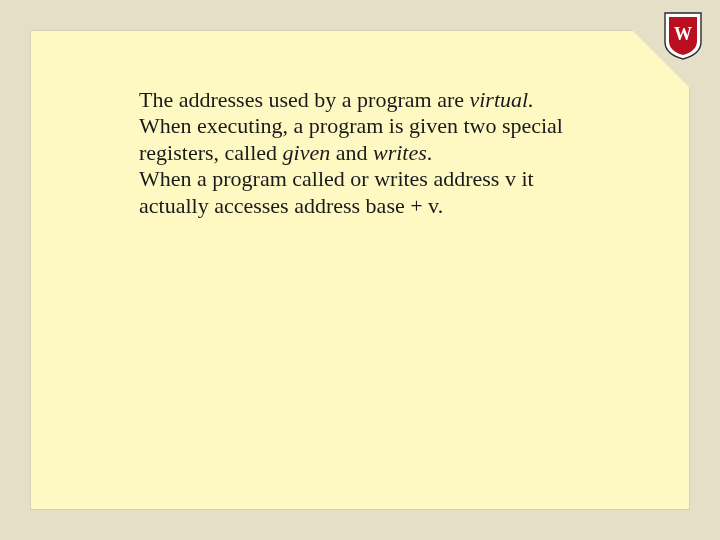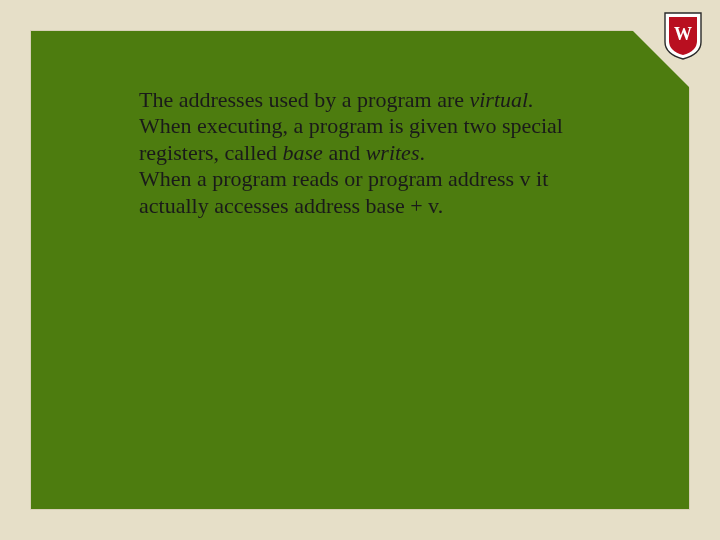--- a/index.html
+++ b/index.html
@@ -8,21 +8,21 @@
     background: #e6dfc8;
     font-family: Georgia, 'Times New Roman', serif;
     position: relative;
   }
   .card {
     position: absolute;
     left: 30px;
     top: 30px;
     width: 660px;
     height: 480px;
-    background: #4d7c0f;
+    background: #fef9c3;
     border: 1px solid #d8d0b6;
   }
   .card::after {
     content: "";
     position: absolute;
     top: -1px;
     right: -1px;
     width: 0;
     height: 0;
     border-top: 58px solid #e6dfc8;
@@ -55,16 +55,16 @@
   <svg viewBox="0 0 38 48" width="38" height="48">
     <path d="M1 1 H37 V30 Q37 42 19 47 Q1 42 1 30 Z" fill="#ffffff" stroke="#2a2a2a" stroke-width="1.4"></path>
     <path d="M5 5 H33 V29 Q33 39 19 43 Q5 39 5 29 Z" fill="#b90f20"></path>
     <text x="19" y="28" text-anchor="middle" font-family="Georgia, serif" font-weight="bold" font-size="18" fill="#ffffff">W</text>
   </svg>
 </div>
 
 <div class="card">
   <div class="content">
     <p><span>The addresses used by a program are </span><span class="ital">virtual.</span></p>
-    <p><span>When executing, a program is given two special registers, called </span><span class="ital">base</span><span> and </span><span class="ital">writes</span><span>.</span></p>
-    <p>When a program reads or program address v it actually accesses address base + v.</p>
+    <p><span>When executing, a program is given two special registers, called </span><span class="ital">given</span><span> and </span><span class="ital">writes</span><span>.</span></p>
+    <p>When a program called or writes address v it actually accesses address base + v.</p>
   </div>
 </div>
 
 </body></html>

